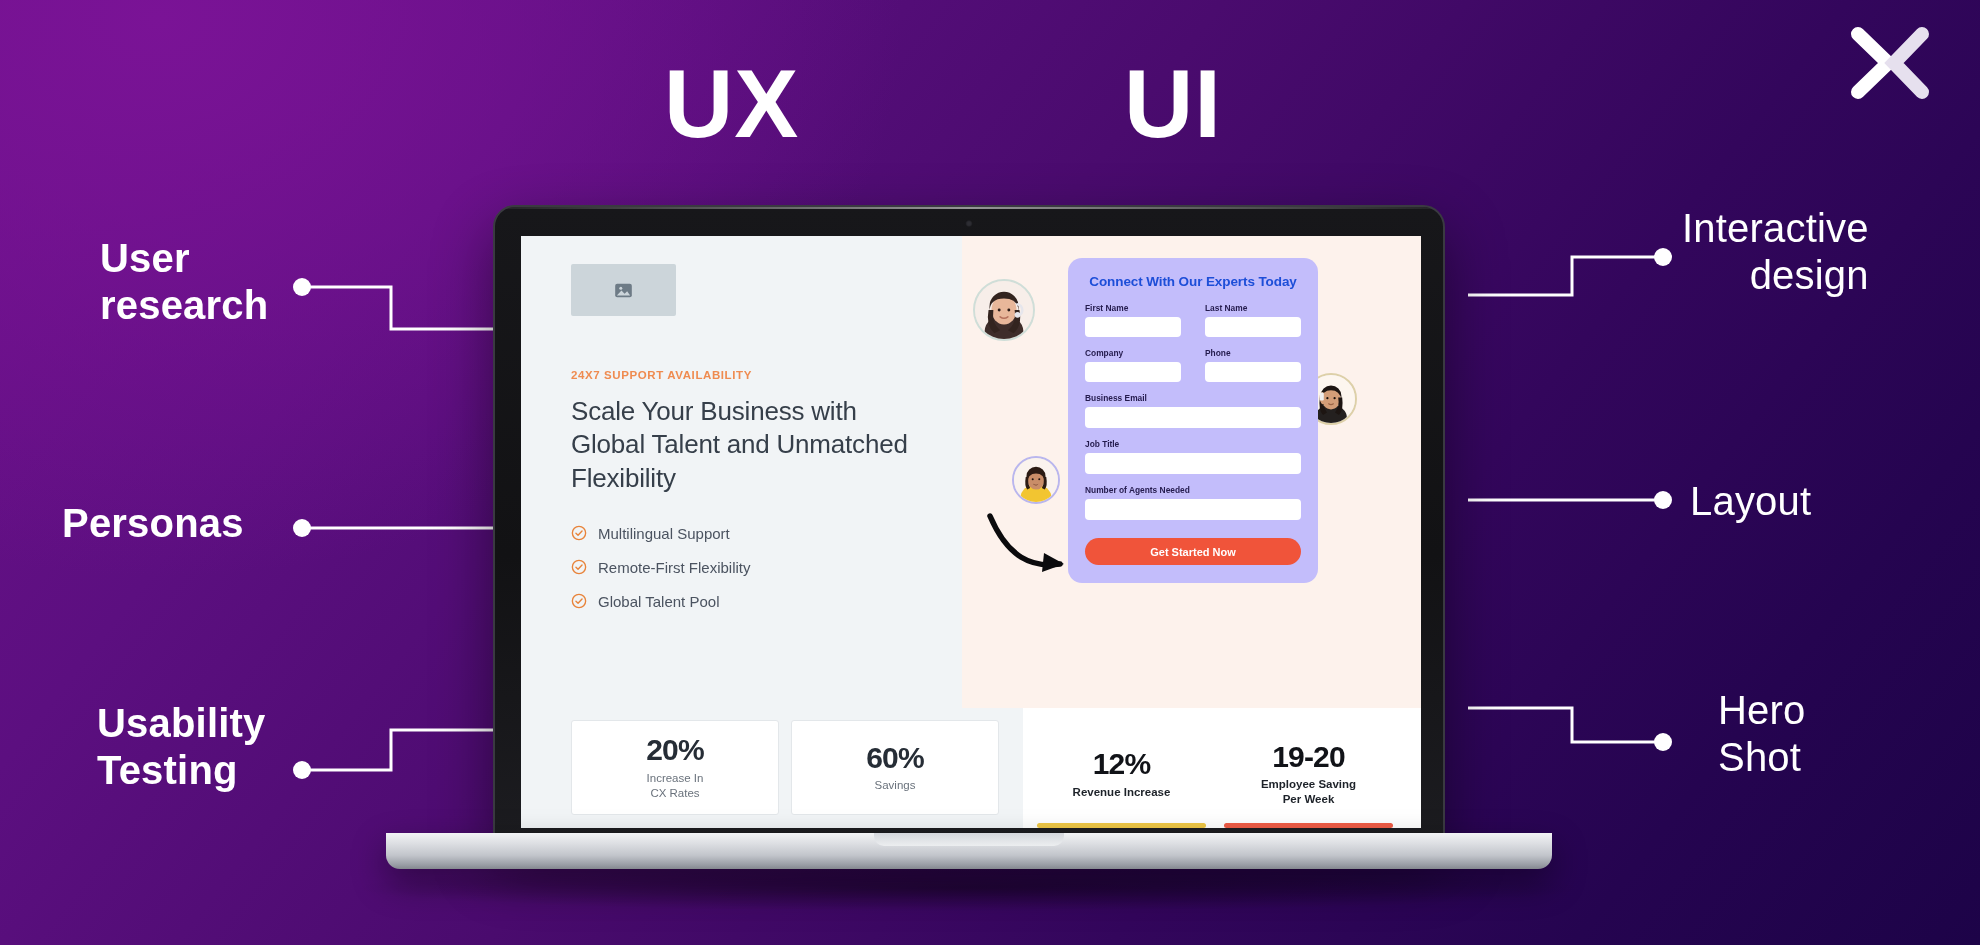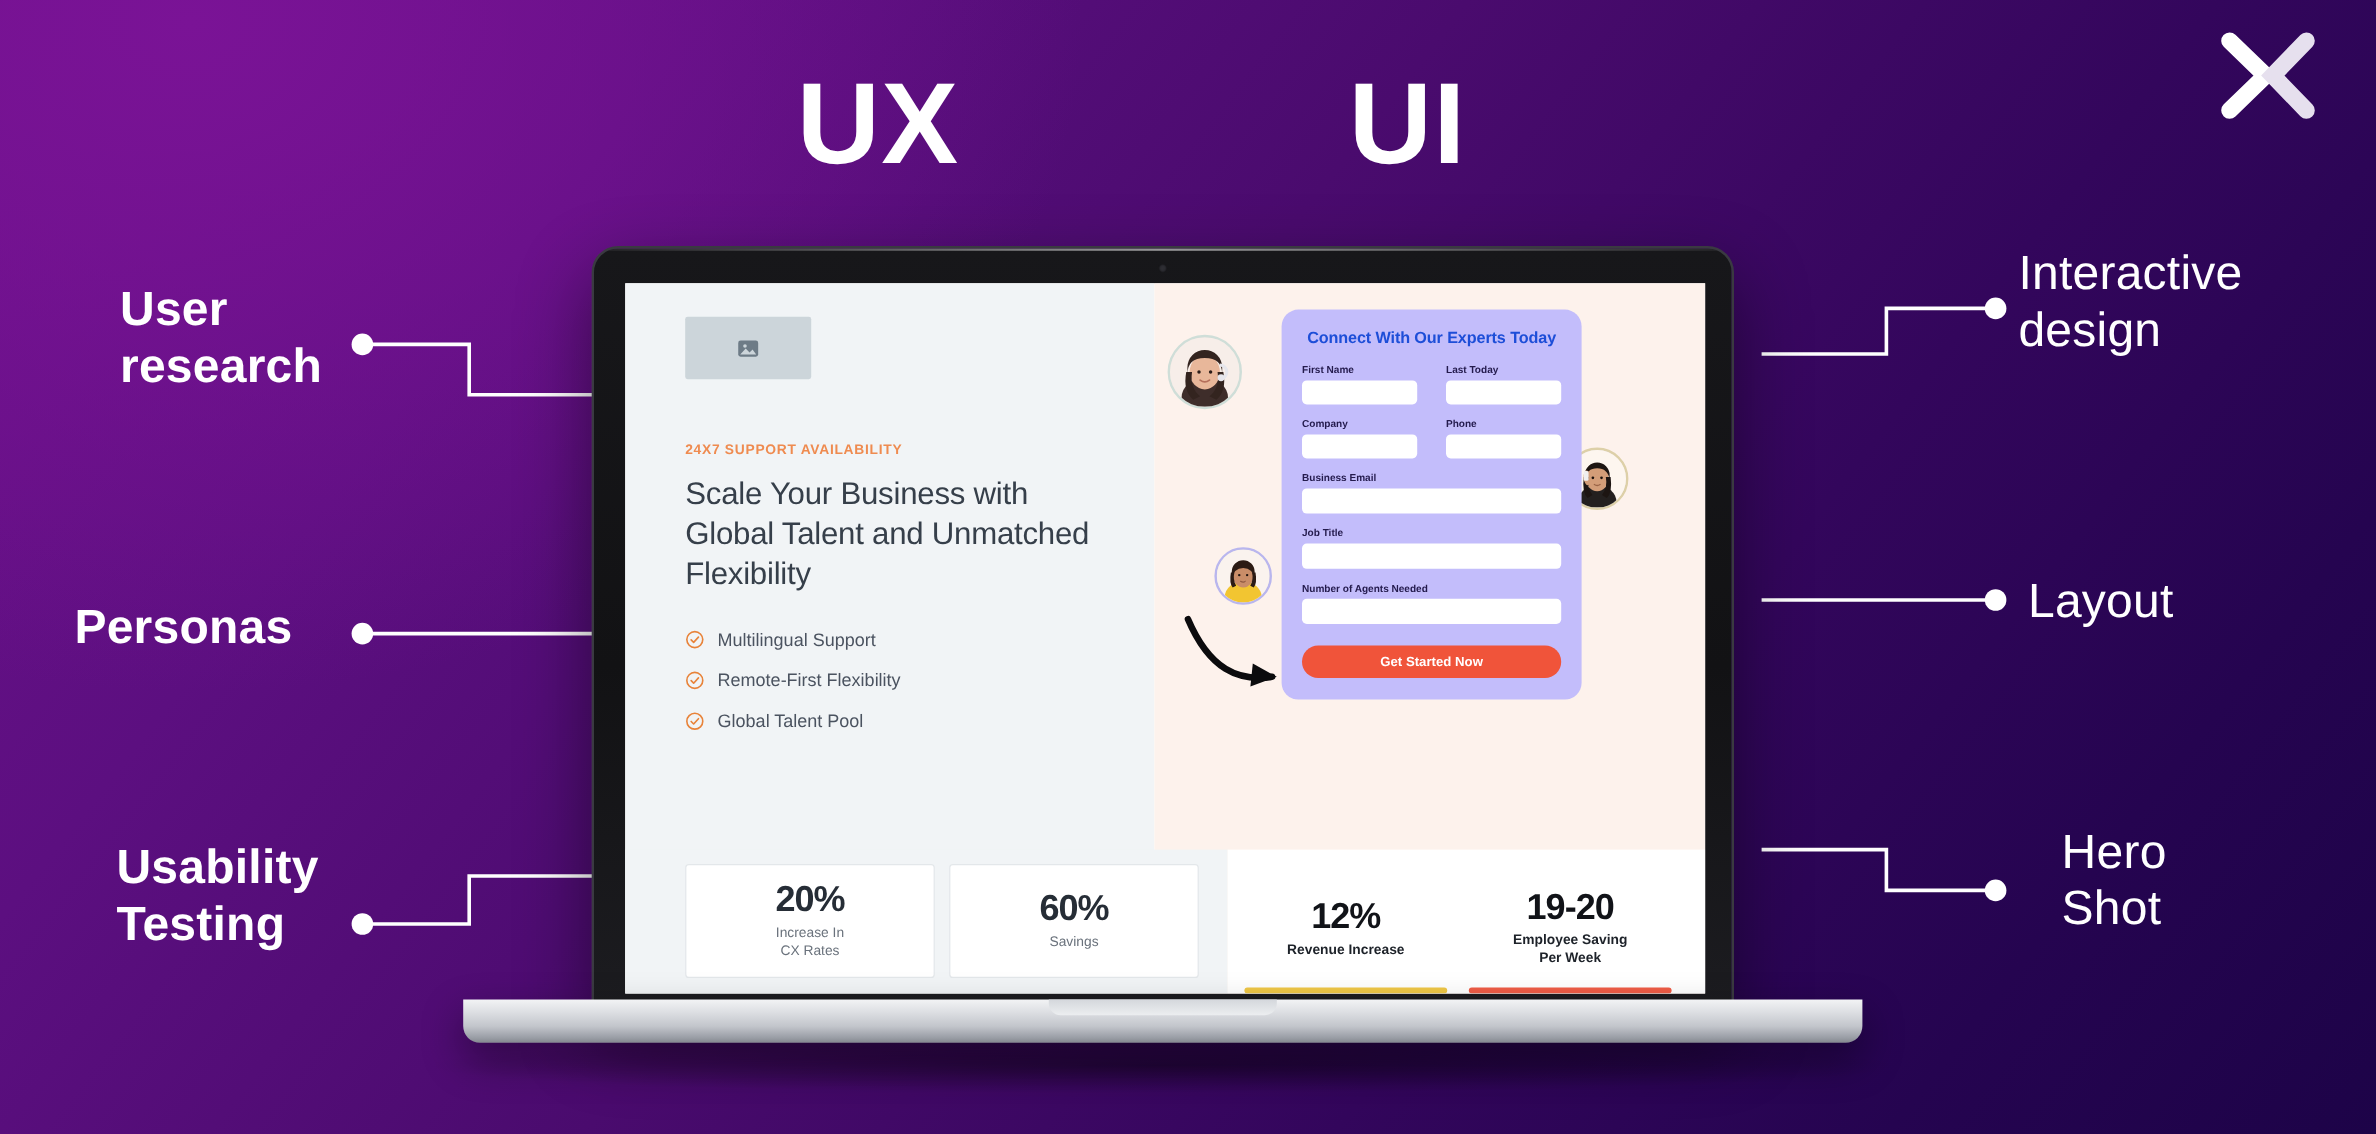--- a/index.html
+++ b/index.html
@@ -49,21 +49,21 @@
     letter-spacing: 0.2px;
     white-space: pre-line;
   }
   .anno-label.right { text-align: left; }
   .anno-label.left  { text-align: left; font-weight: bold; }
 
   #label-user-research  { left: 100px;  top: 235px; }
   #label-personas       { left: 62px;   top: 500px; }
   #label-usability      { left: 97px;   top: 700px; }
 
-  #label-interactive    { left: 1682px; top: 205px; }
+  #label-interactive    { left: 1682px; top: 205px; text-align: right; }
   #label-layout         { left: 1690px; top: 478px; }
   #label-hero           { left: 1682px; top: 687px; margin-left: 36px; }
 
   
   #connectors {
     position: absolute; inset: 0;
     width: 1980px; height: 945px;
     pointer-events: none;
   }
 
@@ -429,21 +429,21 @@
 
           <div id="form-card">
             <div id="form-title">Connect With Our Experts Today</div>
 
             <div class="f-row">
               <div class="f-group">
                 <span class="f-label">First Name</span>
                 <input class="f-input" type="text" value="" style="">
               </div>
               <div class="f-group">
-                <span class="f-label">Last Today</span>
+                <span class="f-label">Last Name</span>
                 <input class="f-input" type="text" value="" style="">
               </div>
             </div>
 
             <div class="f-row">
               <div class="f-group">
                 <span class="f-label">Company</span>
                 <input class="f-input" type="text" value="" style="">
               </div>
               <div class="f-group">

